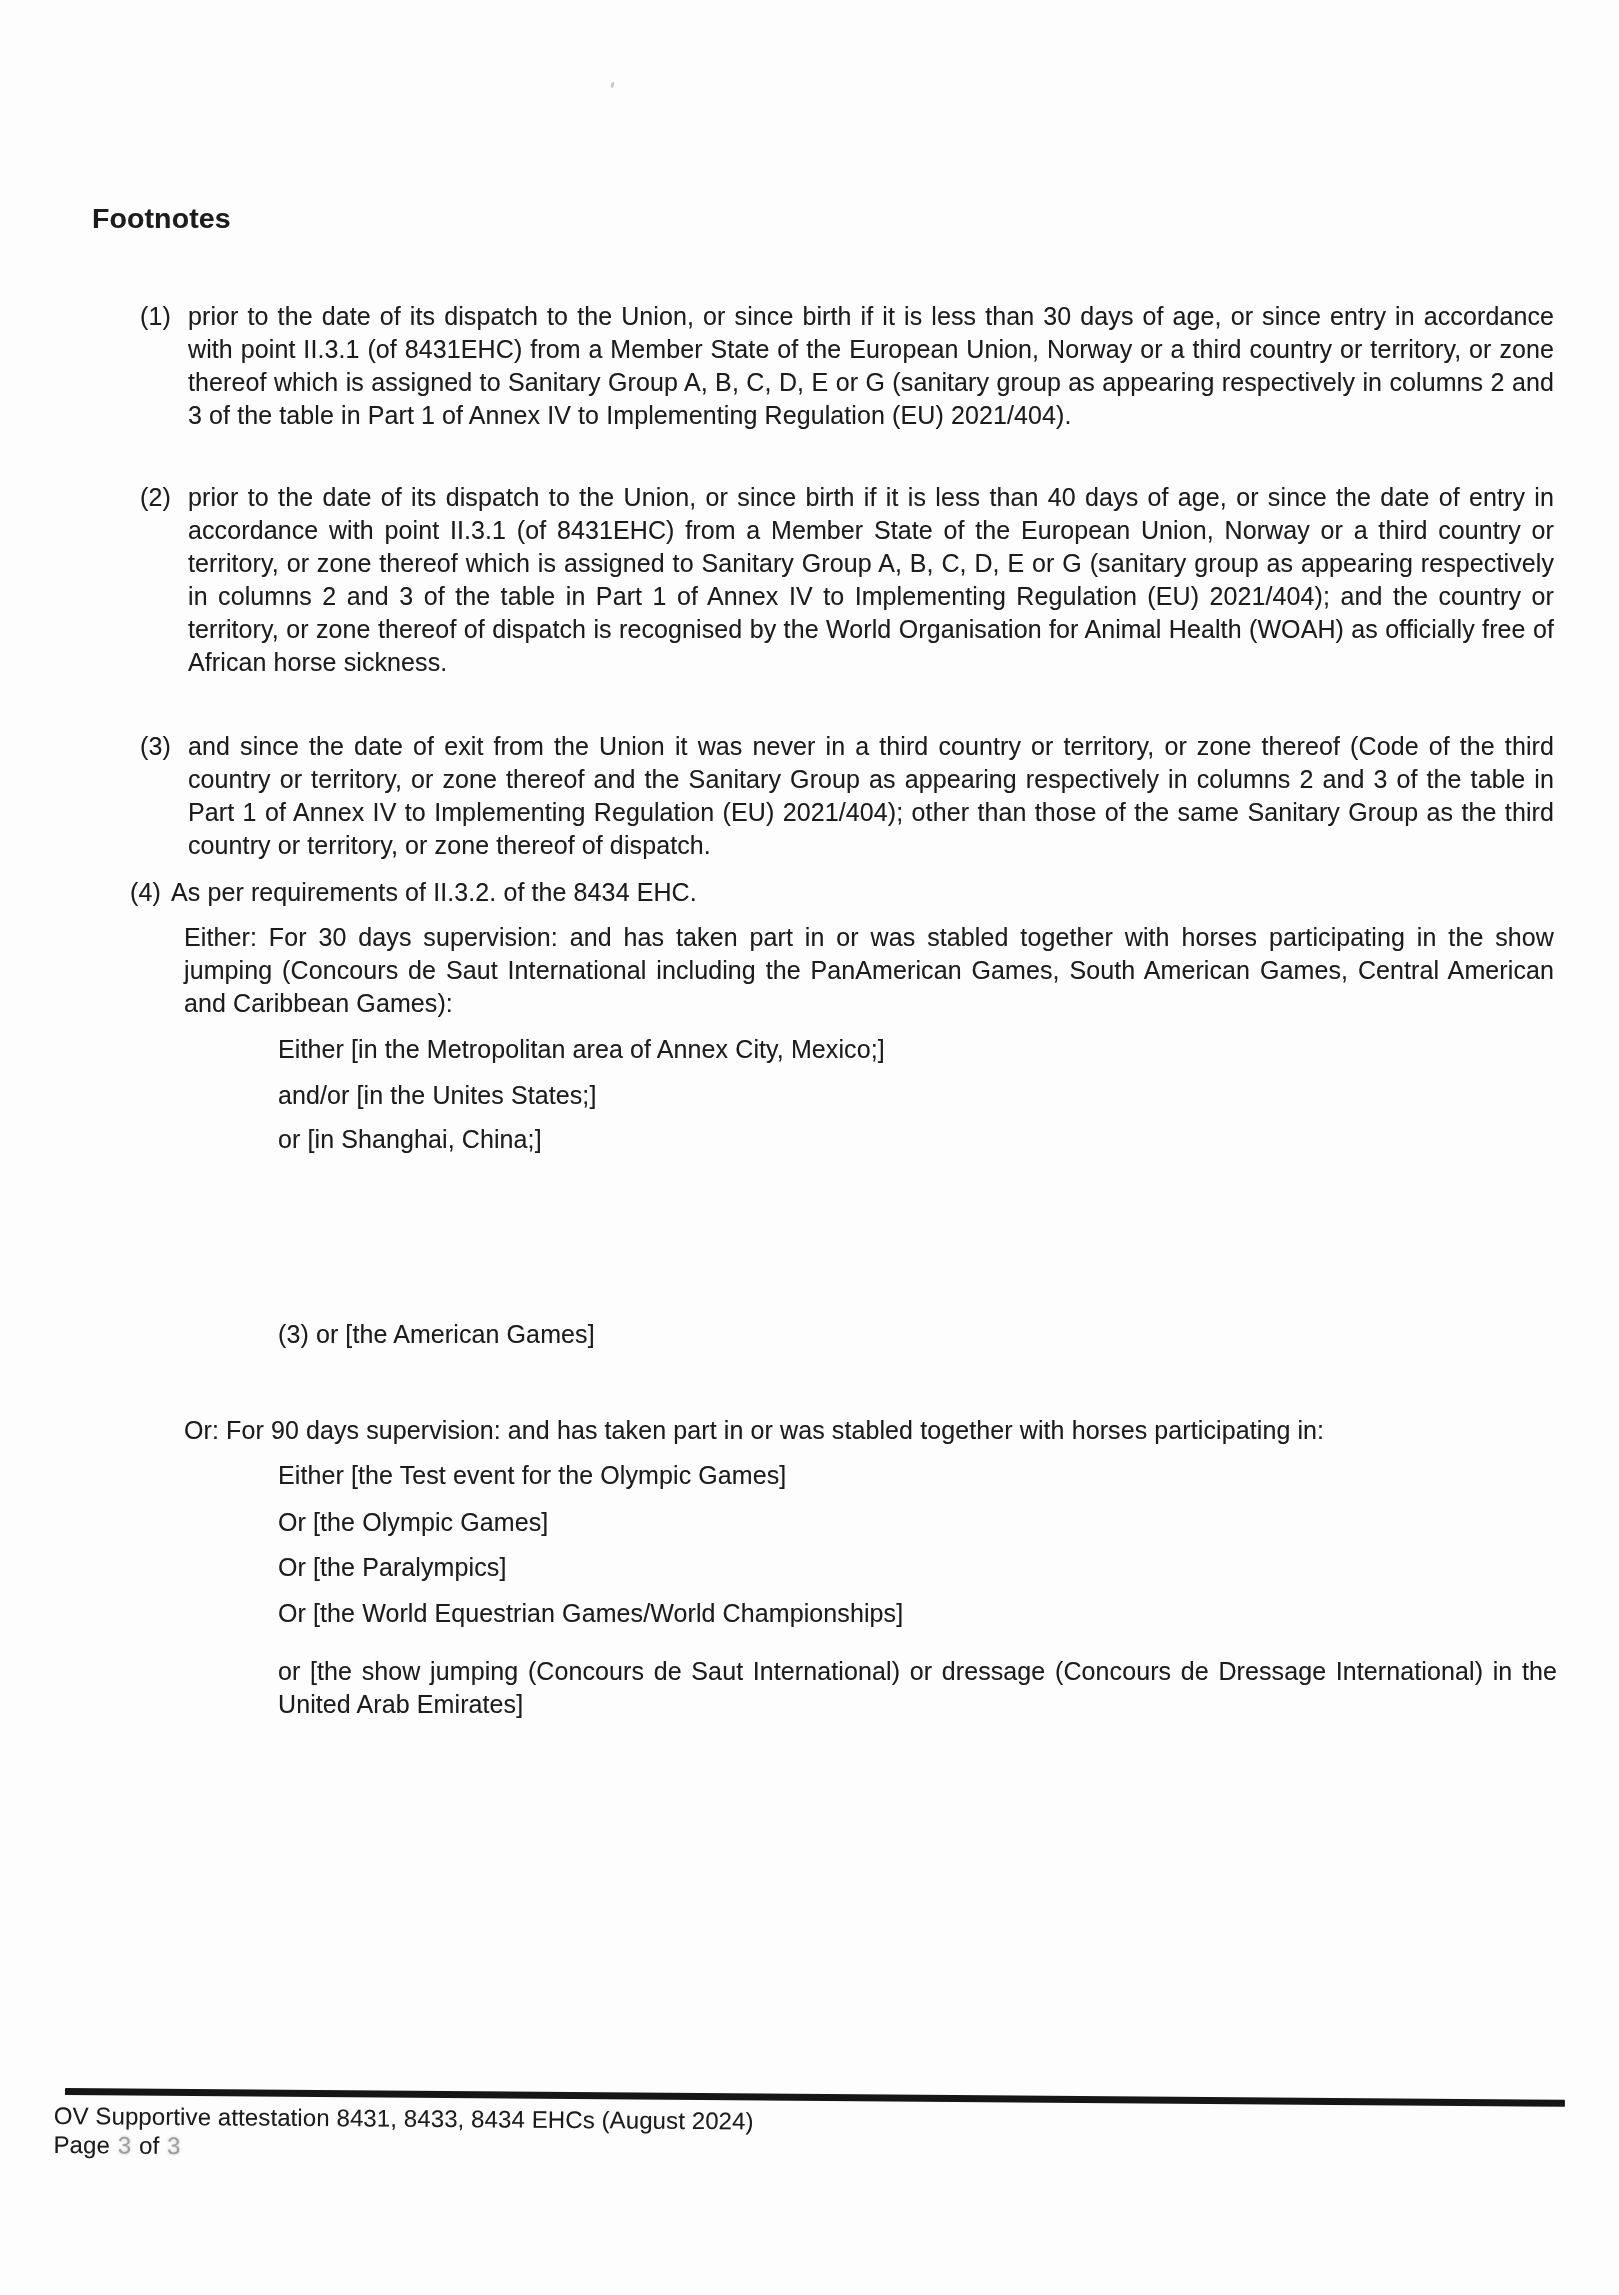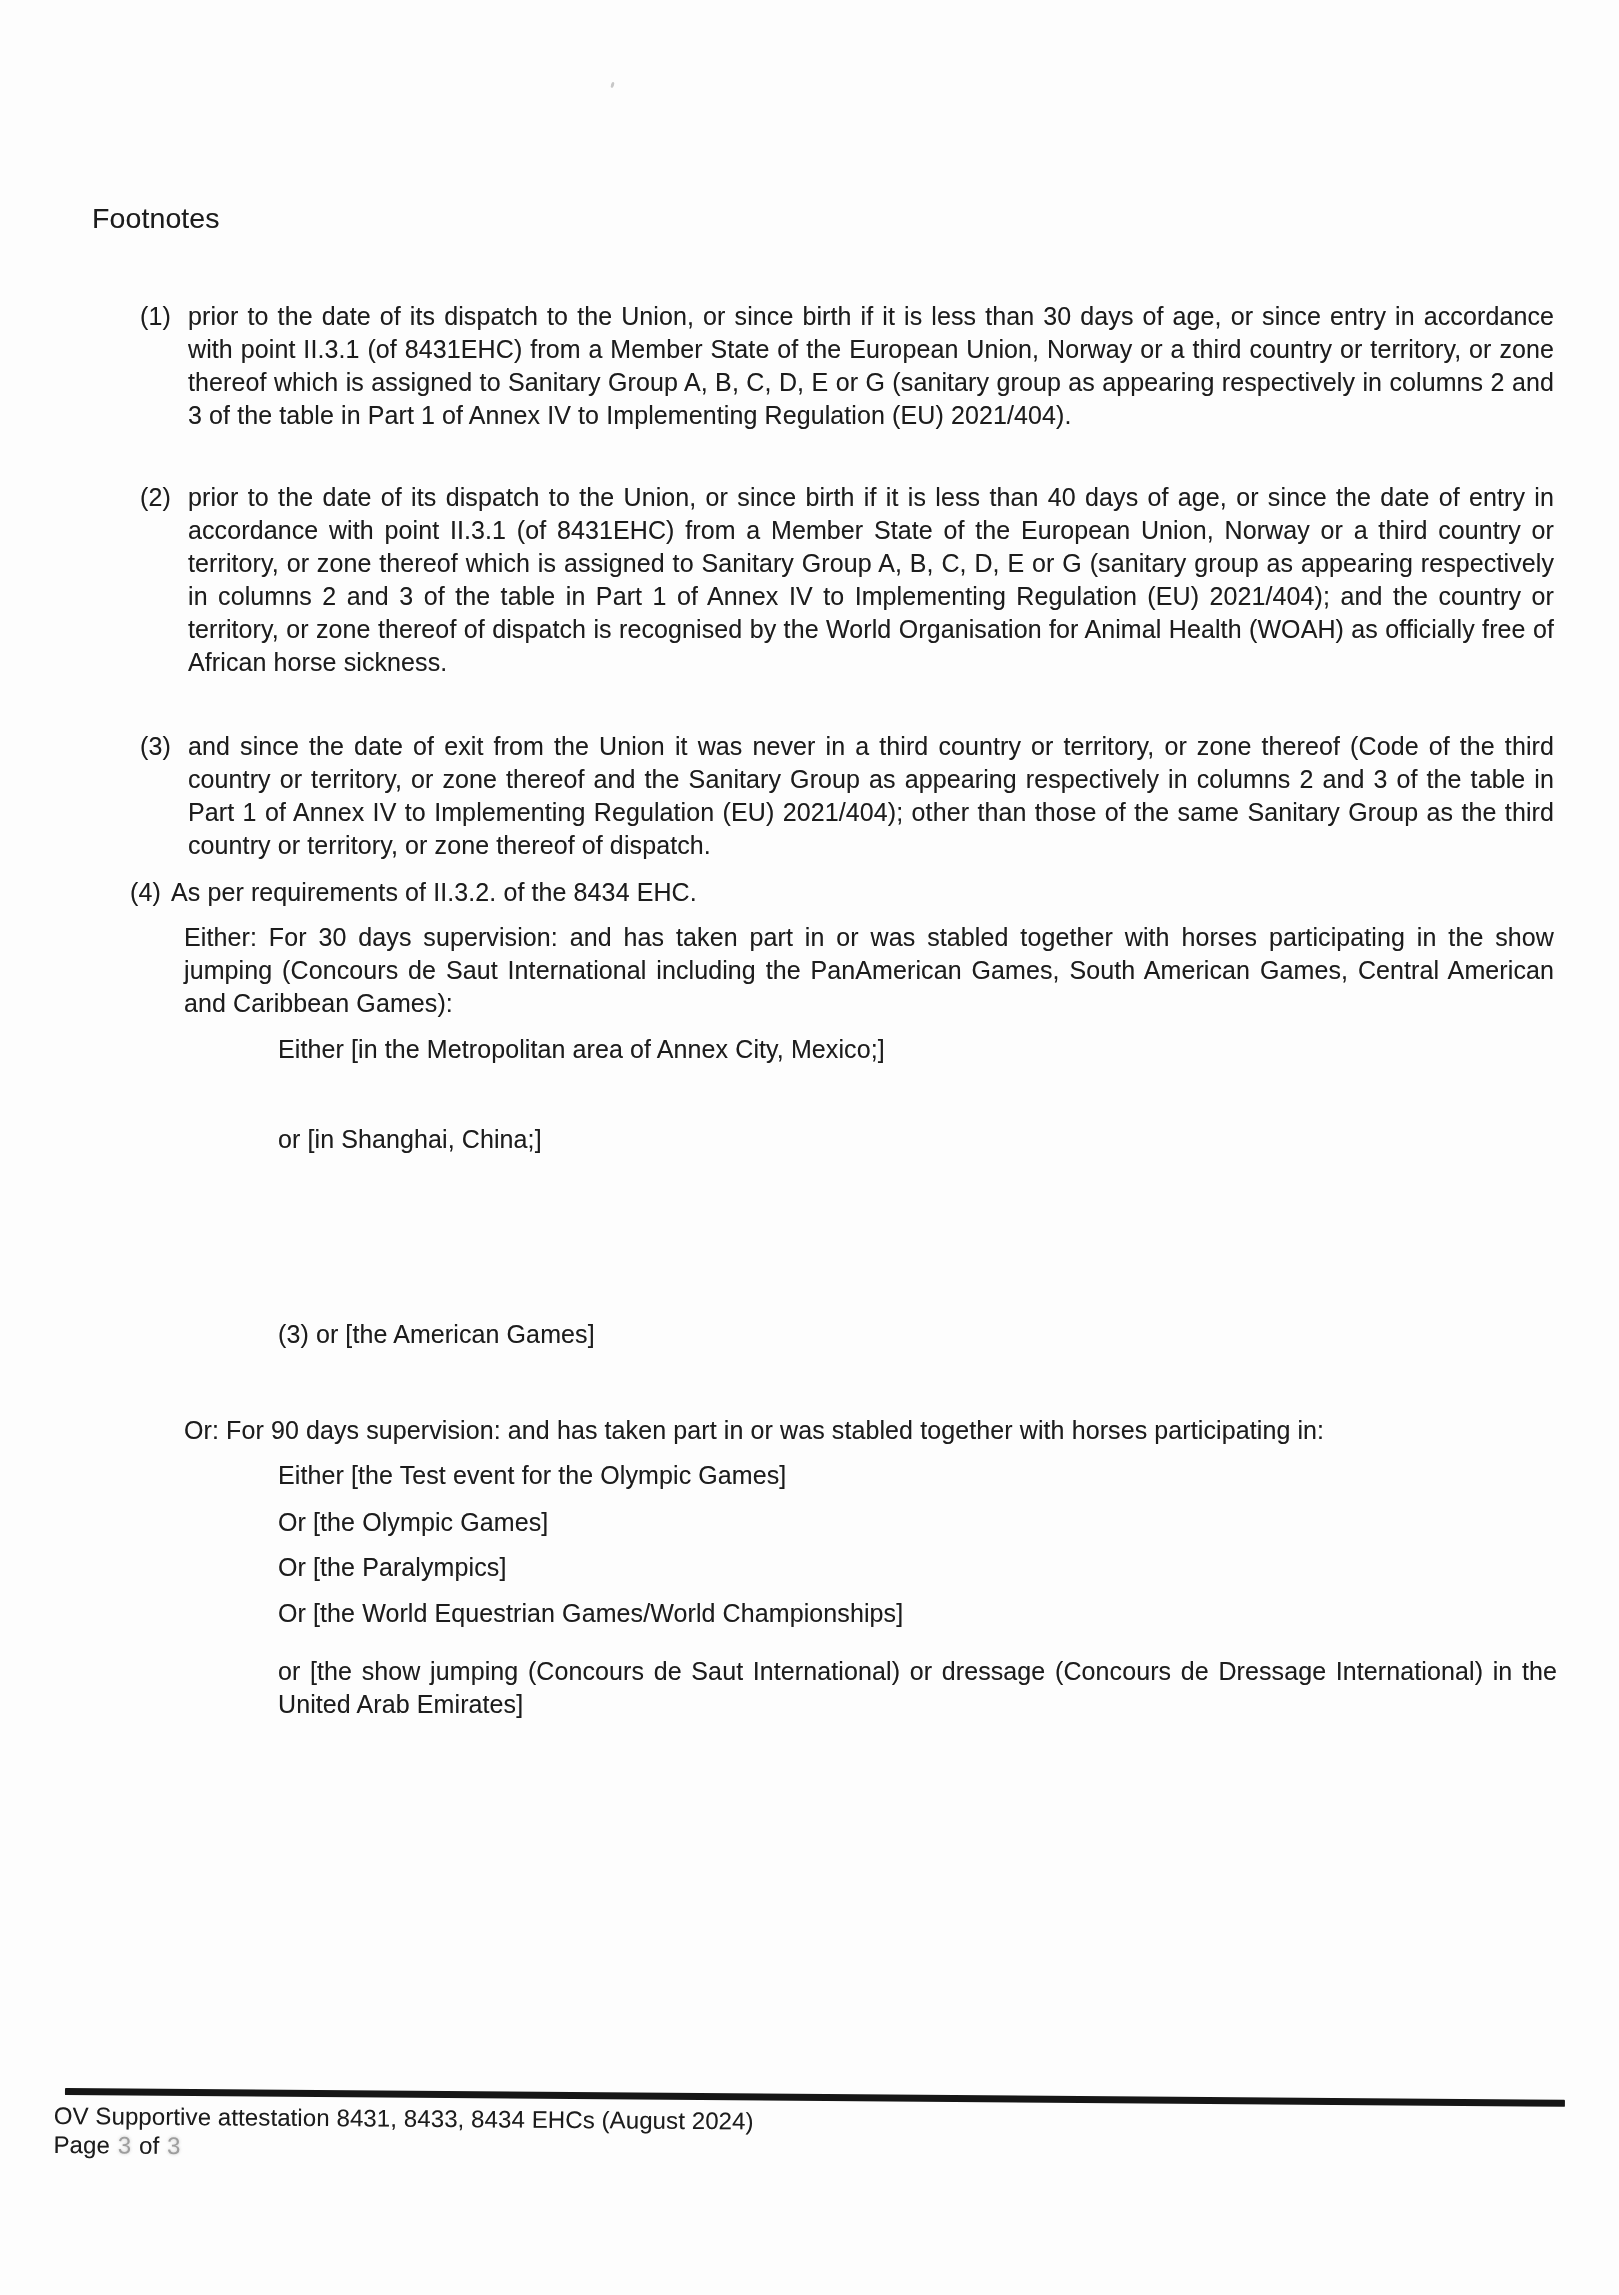--- a/index.html
+++ b/index.html
@@ -13,21 +13,21 @@
     color: #1c1c1c;
     font-size: 25px;
     line-height: 33px;
     letter-spacing: 0.1px;
     text-shadow: 0 0 0.5px rgba(40,40,40,0.35);
   }
   .heading {
     position: absolute;
     top: 202px; left: 92px;
     font-size: 28.5px; line-height: 32px;
-    font-weight: normal;
+    font-weight: bold;
     margin: 0;
   }
   .fn {
     position: absolute;
     left: 140px;
     width: 1414px;
     display: flex;
   }
   .fn .fn-marker { flex: 0 0 48px; }
   .fn .fn-text  { flex: 1; text-align: justify; }
@@ -108,20 +108,21 @@
     <div class="fn-text">and since the date of exit from the Union it was never in a third country or territory, or zone thereof (Code of the third country or territory, or zone thereof and the Sanitary Group as appearing respectively in columns 2 and 3 of the table in Part 1 of Annex IV to Implementing Regulation (EU) 2021/404); other than those of the same Sanitary Group as the third country or territory, or zone thereof of dispatch.</div>
   </div>
 
   <div class="fn fn--4" style="top:876px">
     <span class="fn-marker">(4)</span>
     <div class="fn-text">As per requirements of II.3.2. of the 8434 EHC.</div>
   </div>
 
   <p class="sv-intro" style="top:921px">Either: For 30 days supervision: and has taken part in or was stabled together with horses participating in the show jumping (Concours de Saut International including the PanAmerican Games, South American Games, Central American and Caribbean Games):</p>
   <p class="opt" style="top:1033px">Either [in the Metropolitan area of Annex City, Mexico;]</p>
+  <p class="opt" style="top:1079px">and/or [in the Unites States;]</p>
   <p class="opt" style="top:1123px">or [in Shanghai, China;]</p>
 
   <p class="opt" style="top:1318px">(3) or [the American Games]</p>
 
   <p class="sv-intro" style="top:1414px">Or: For 90 days supervision: and has taken part in or was stabled together with horses participating in:</p>
   <p class="opt" style="top:1459px">Either [the Test event for the Olympic Games]</p>
   <p class="opt" style="top:1506px">Or [the Olympic Games]</p>
   <p class="opt" style="top:1551px">Or [the Paralympics]</p>
   <p class="opt" style="top:1597px">Or [the World Equestrian Games/World Championships]</p>
   <p class="opt opt--justify" style="top:1655px">or [the show jumping (Concours de Saut International) or dressage (Concours de Dressage International) in the United Arab Emirates]</p>

